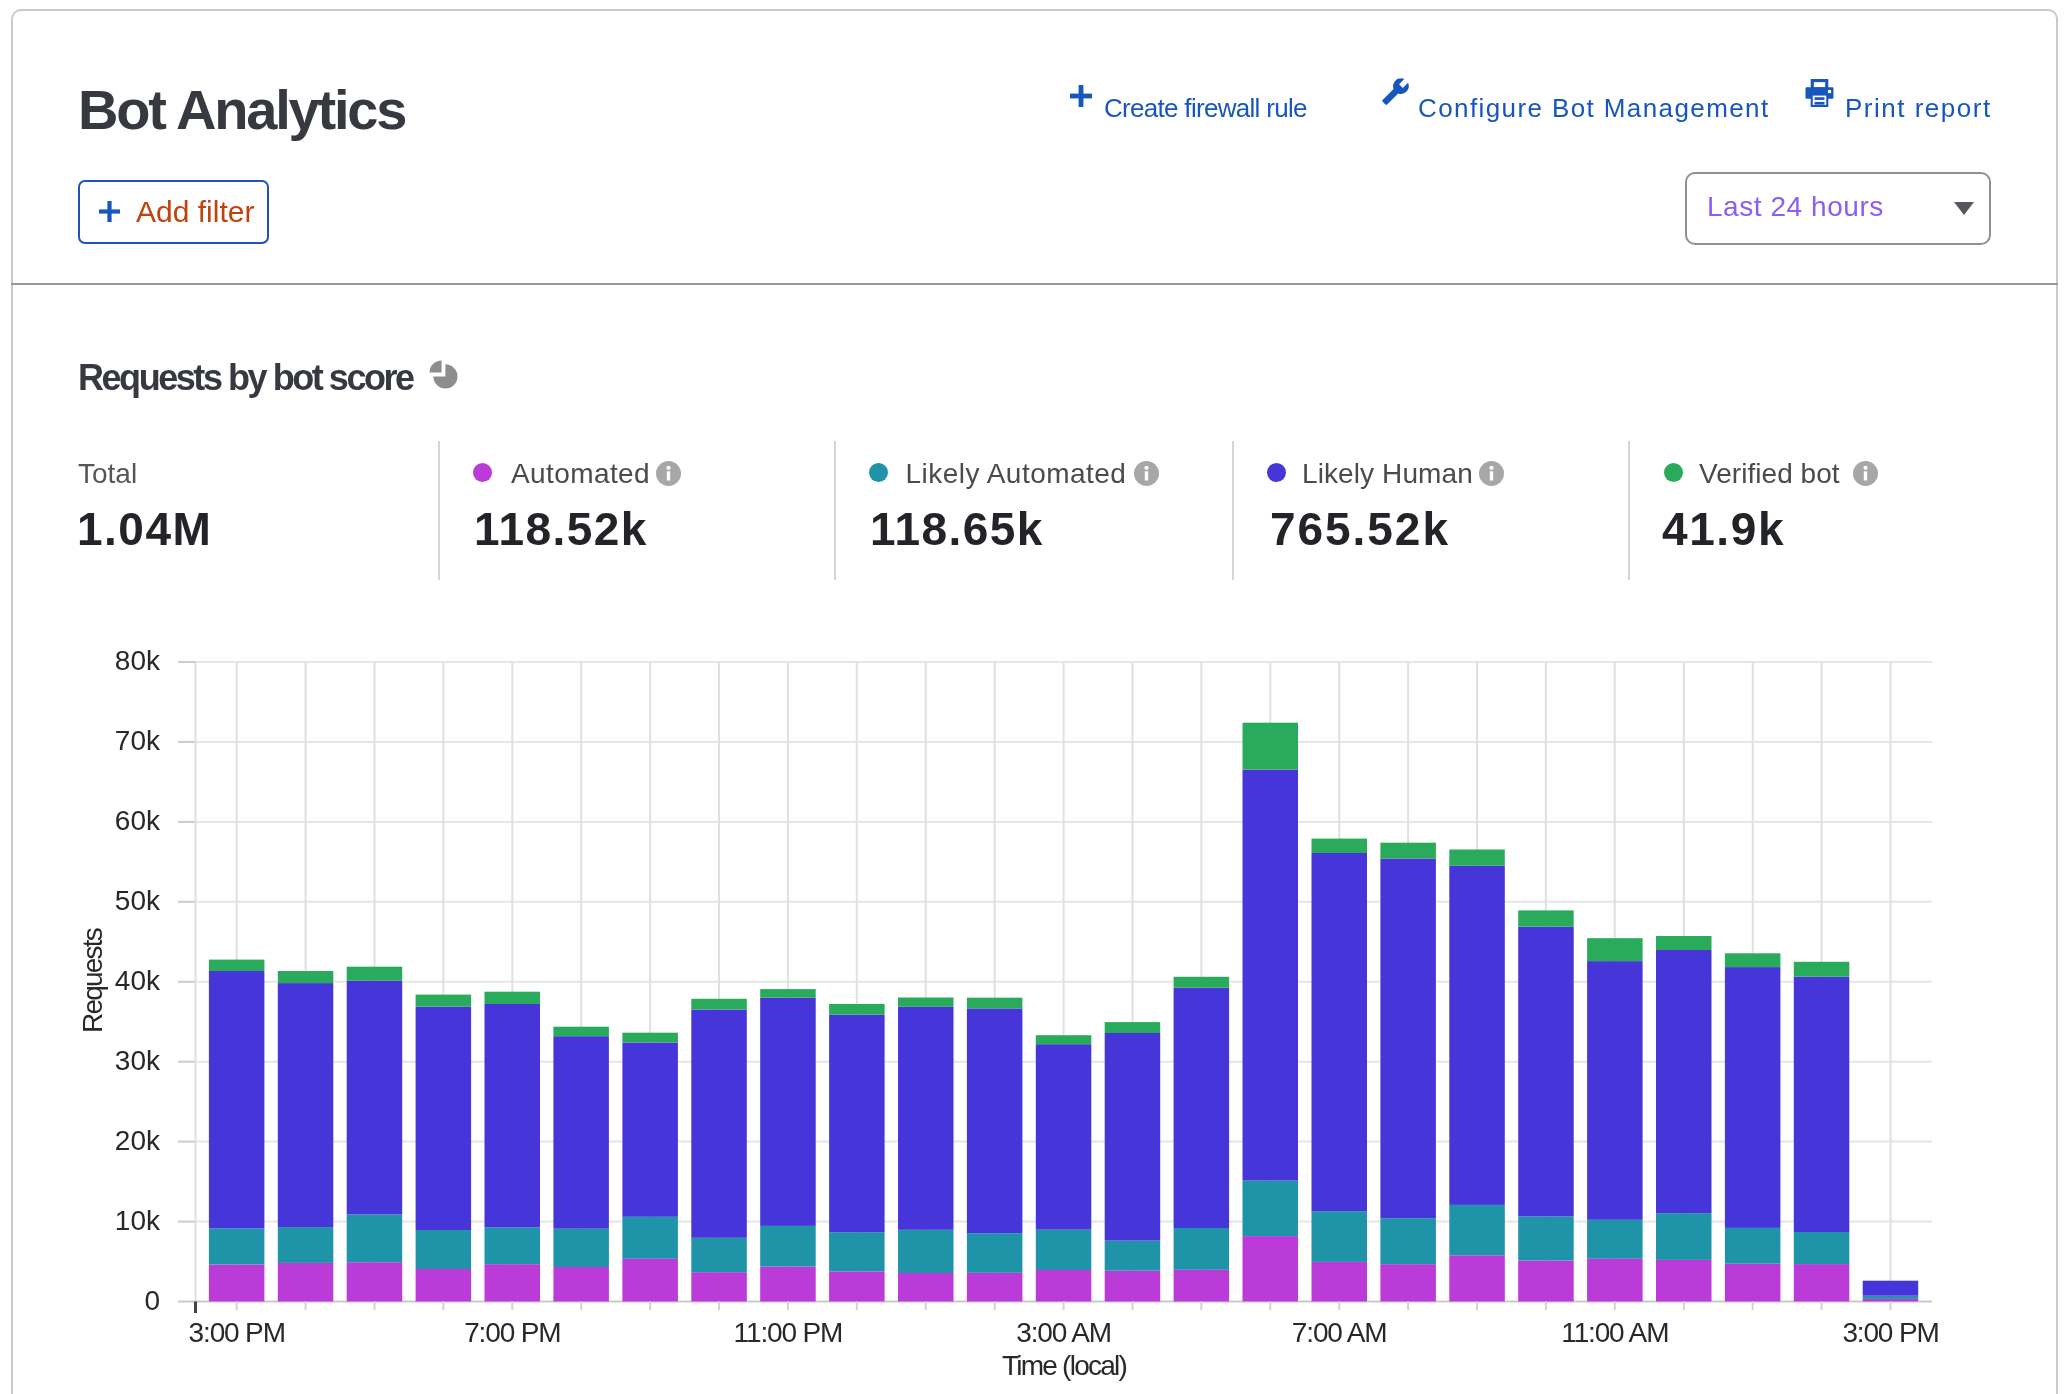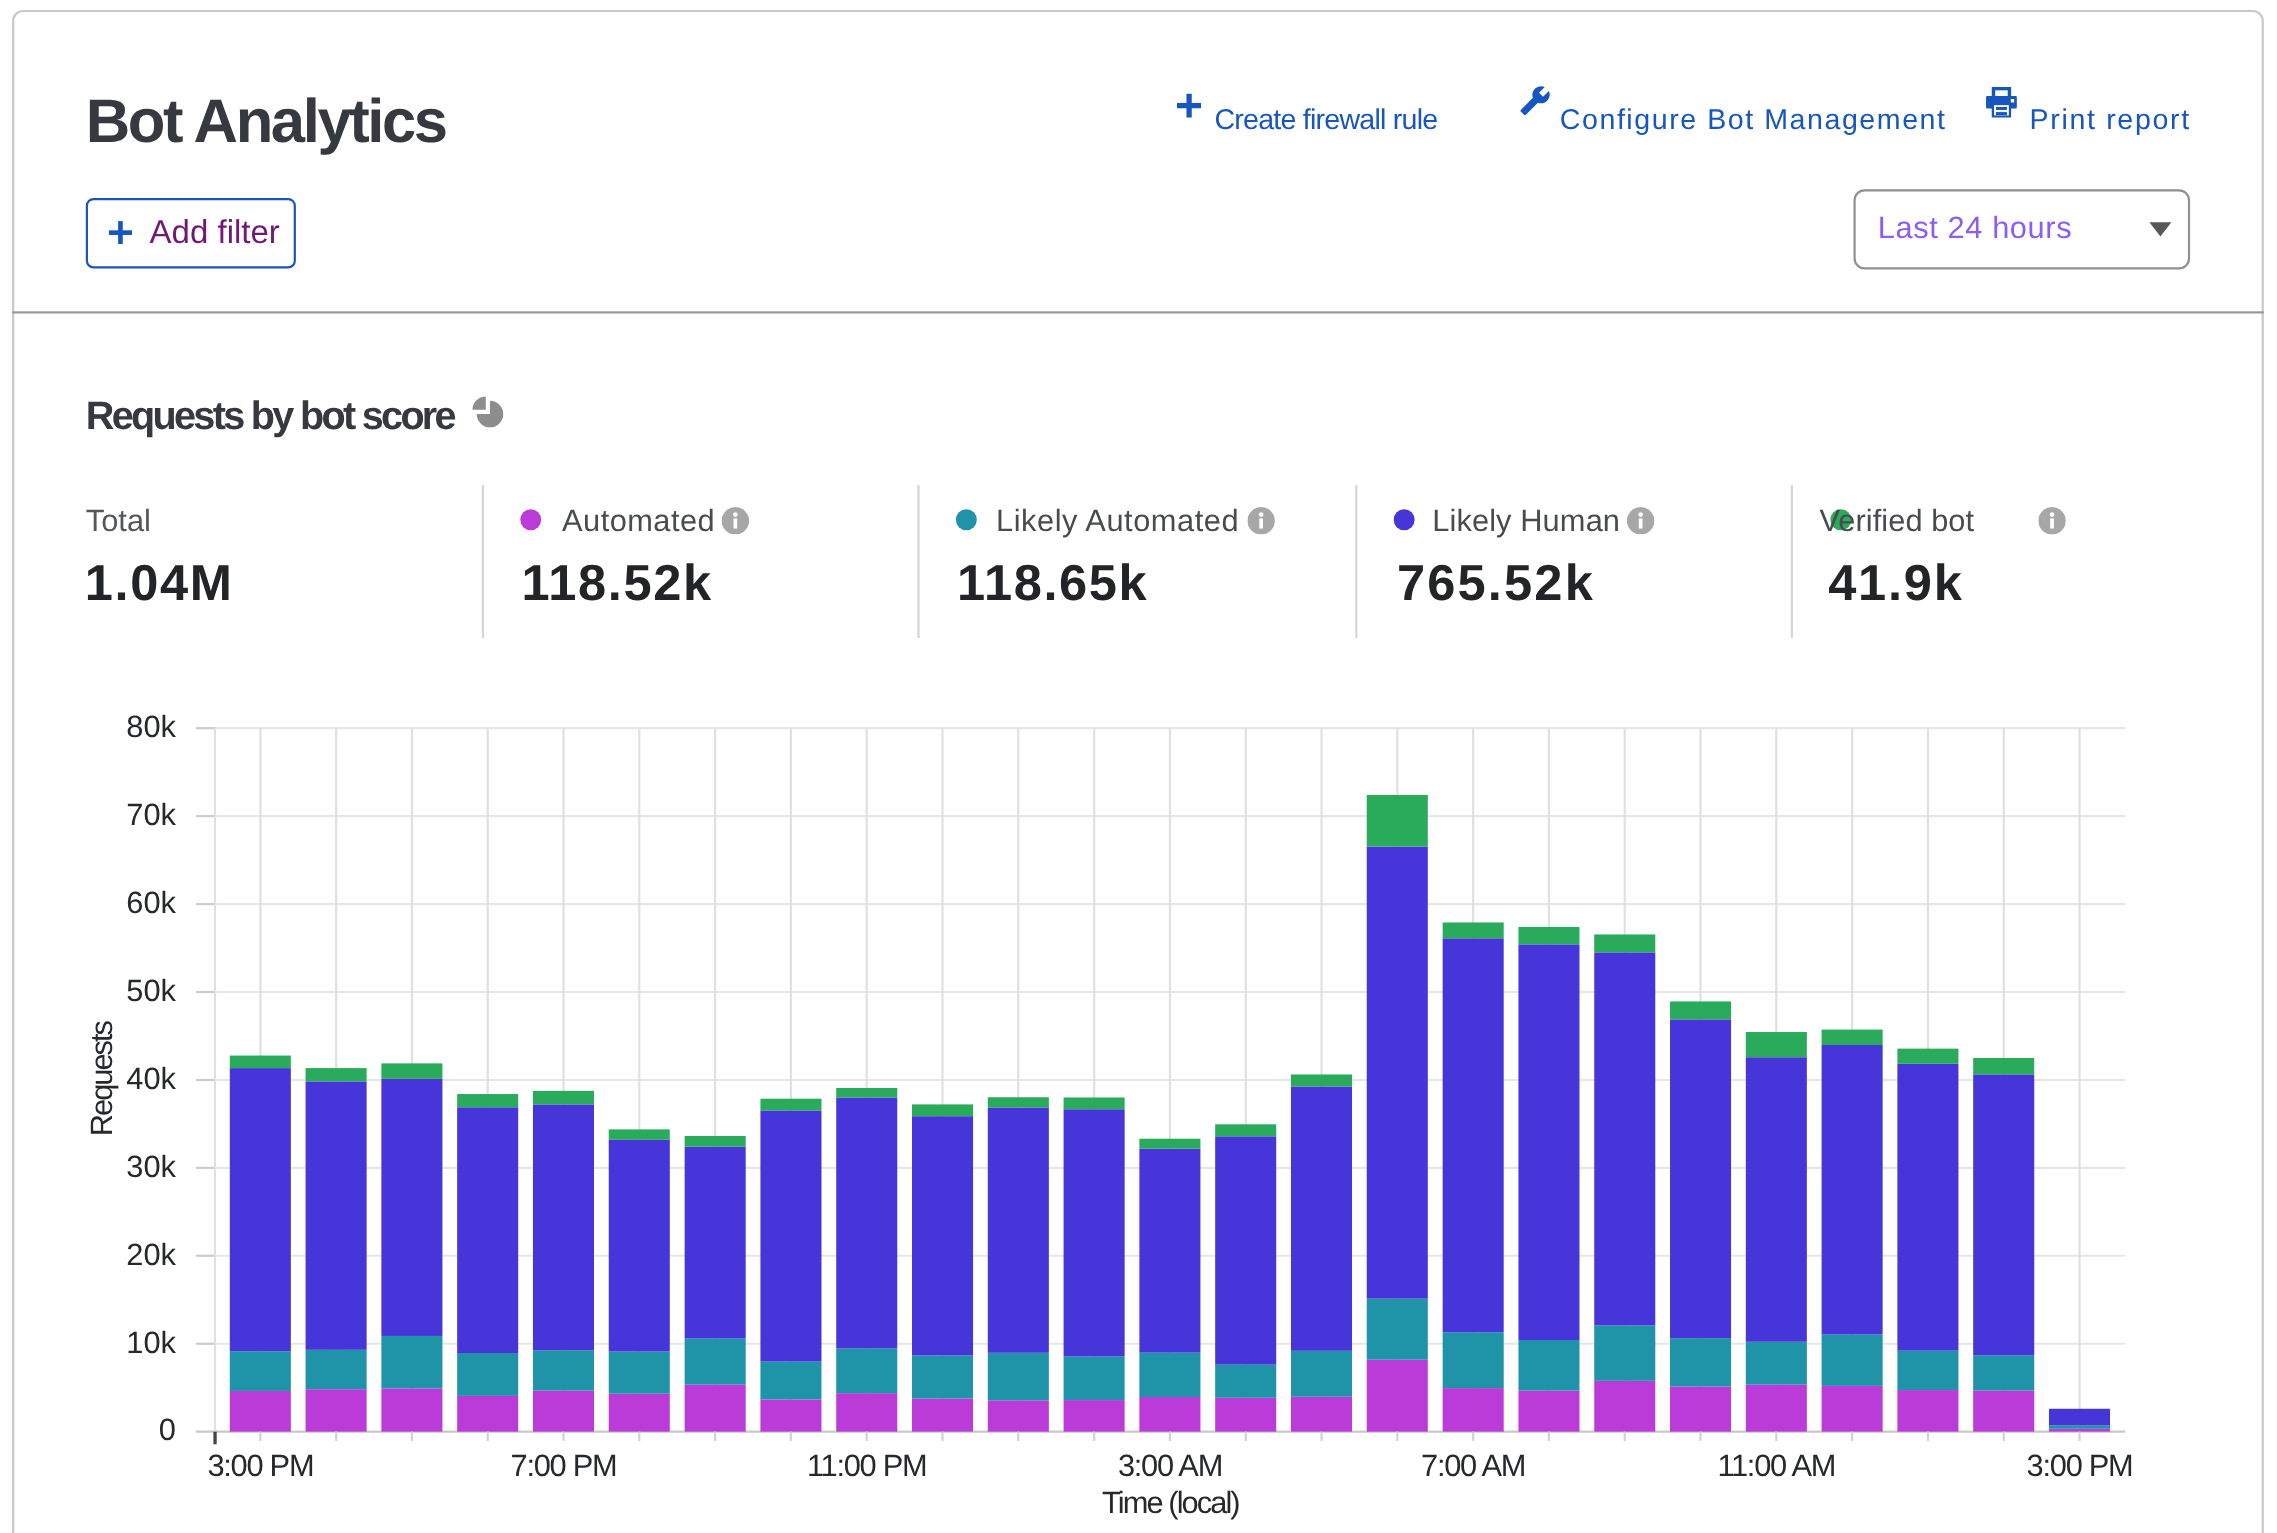--- a/index.html
+++ b/index.html
@@ -30,21 +30,21 @@
   <rect x="9.2" y="17.6" width="9.6" height="2.6" fill="#1756be"></rect>
   <rect x="9.2" y="22.1" width="9.6" height="2.6" fill="#1756be"></rect>
 </svg>
 <div class="abs link" style="left:1845px; top:82px; letter-spacing:1.5px;">Print report</div>
 
 <div class="abs" style="left:78px; top:180px; width:191px; height:64px; border:2px solid #1d53bb; border-radius:7px;"></div>
 <svg class="abs" style="left:99px; top:201px;" width="21" height="21" viewBox="0 0 22 22">
   <rect x="8.8" y="0" width="4.4" height="22" fill="#1756be"></rect>
     <rect x="0" y="8.8" width="22" height="4.4" fill="#1756be"></rect>
 </svg>
-<div class="abs" style="left:136px; top:195px; font-size:30px; color:#701a75;text-align:right;">Add filter</div>
+<div class="abs" style="left:136px; top:195px; font-size:30px; color:#c2410c;text-align:right;">Add filter</div>
 
 <div class="abs" style="left:1685px; top:172px; width:306px; height:73px; border:2px solid #909090; border-radius:10px;"></div>
 <div class="abs" style="left:1707px; top:191px; font-size:28px; color:#8b5cf6; letter-spacing:0.55px;">Last 24 hours</div>
 <svg class="abs" style="left:1953px; top:201px;" width="22" height="16" viewBox="0 0 22 16">
     <path d="M1 1 h20 l-10 13 z" fill="#55595e"></path>
   </svg>
 
 <div class="abs" style="left:11px; top:283px; width:2047px; height:2px; background:#97979c;"></div>
 
 <div class="abs" style="left:78px; top:357px; font-size:36px; font-weight:bold; color:#36393f; letter-spacing:-2.45px;">Requests by bot score</div>
@@ -77,21 +77,21 @@
 <div class="abs" style="left:1266.5px; top:463px; width:19px; height:19px; border-radius:50%; background:#4636d9;"></div>
 <div class="abs lab" style="left:1302px; top:458px; letter-spacing:0.1px;">Likely Human</div>
 <div class="abs num" style="left:1270px; top:502px; letter-spacing:1.95px;">765.52k</div>
 <svg class="abs" style="left:1478.5px; top:461px;" width="25" height="25" viewBox="0 0 25 25">
 <circle cx="12.5" cy="12.5" r="12.5" fill="#a7a7a7"></circle>
 <rect x="10.8" y="10.3" width="3.4" height="9.2" fill="#fff"></rect>
 <circle cx="12.5" cy="6.8" r="2.1" fill="#fff"></circle>
 </svg>
 <div class="abs" style="left:1628px; top:441px; width:2px; height:139px; background:#d5d5d5;"></div>
 <div class="abs" style="left:1664.0px; top:463px; width:19px; height:19px; border-radius:50%; background:#2aab5c;"></div>
-<div class="abs lab" style="left:1654px; top:458px; letter-spacing:0.05px;text-align:center;">Verified bot</div>
+<div class="abs lab" style="left:1699px; top:458px; letter-spacing:0.05px;text-align:center;">Verified bot</div>
 <div class="abs num" style="left:1662px; top:502px; letter-spacing:1.6px;">41.9k</div>
 <svg class="abs" style="left:1852.5px; top:461px;" width="25" height="25" viewBox="0 0 25 25">
 <circle cx="12.5" cy="12.5" r="12.5" fill="#a7a7a7"></circle>
 <rect x="10.8" y="10.3" width="3.4" height="9.2" fill="#fff"></rect>
 <circle cx="12.5" cy="6.8" r="2.1" fill="#fff"></circle>
 </svg>
 
 <svg class="abs" style="left:0; top:0;" width="2070" height="1394" viewBox="0 0 2070 1394">
 <line x1="196" y1="662.0" x2="1932" y2="662.0" stroke="#e6e6e6" stroke-width="2"></line>
 <line x1="178" y1="662.0" x2="196" y2="662.0" stroke="#cccccc" stroke-width="2"></line>

